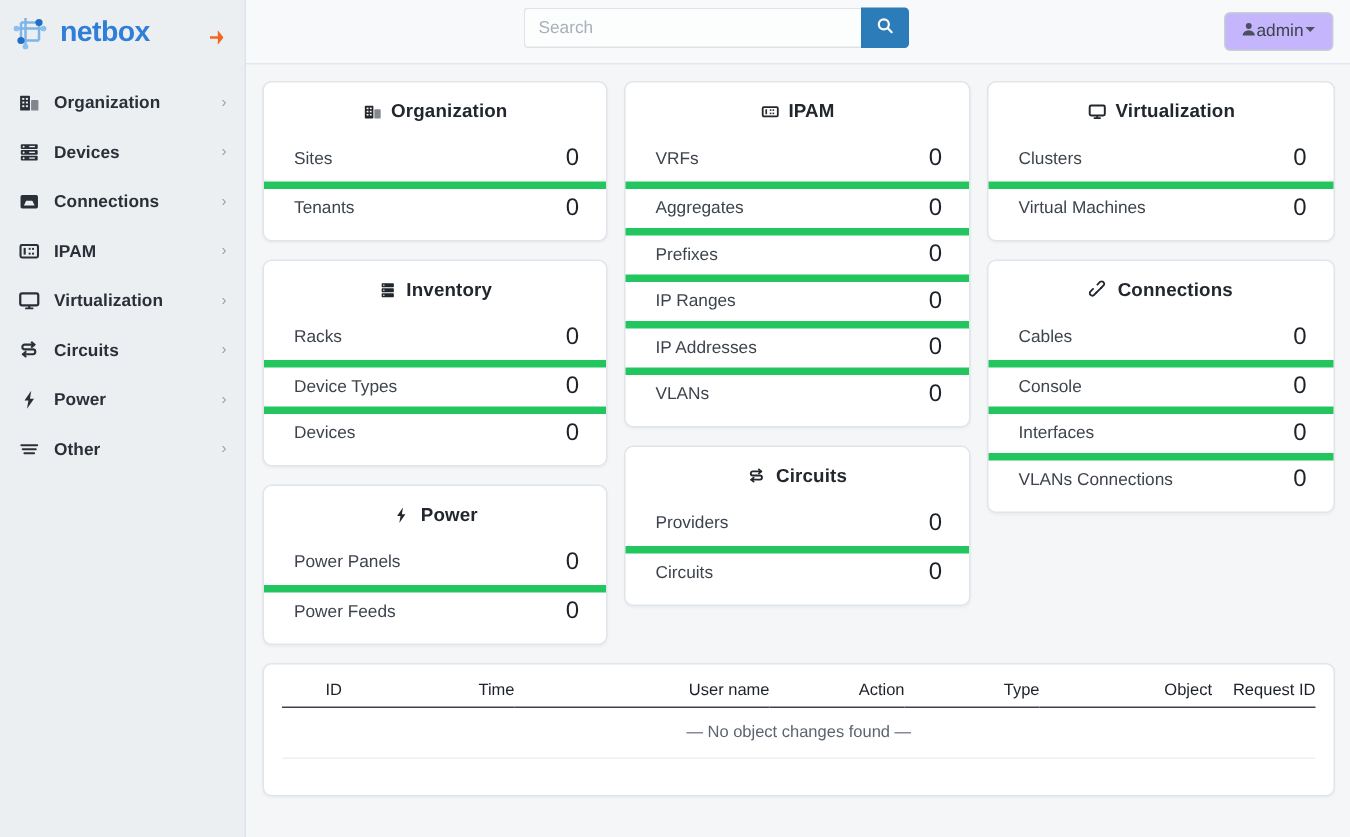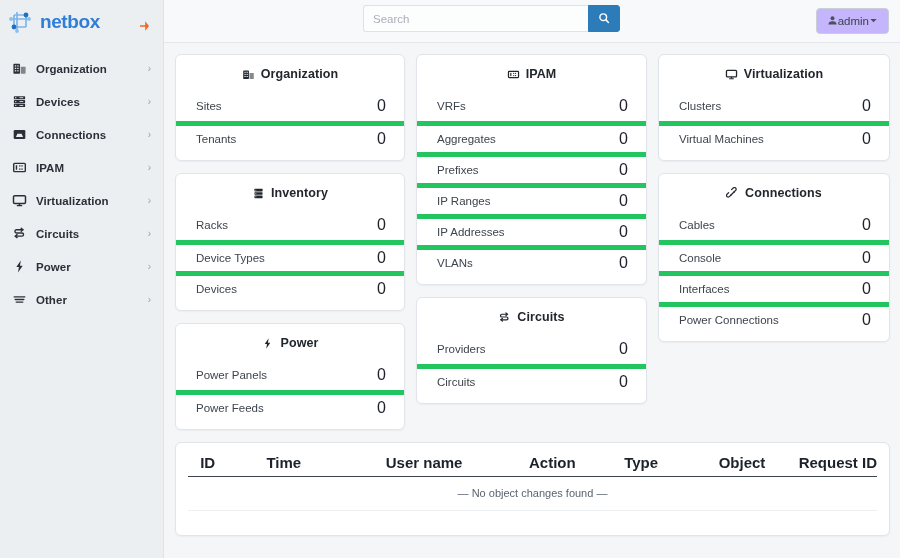--- a/index.html
+++ b/index.html
@@ -46,21 +46,21 @@
   .main { flex: 1; height: 558px; display: flex; flex-direction: column; background: #f4f6f8; }
 
   .topbar {
     height: 43px; min-height: 43px;
     background: #f7f9fa;
     border-bottom: 1px solid #e3e7eb;
     display: flex; align-items: center;
     position: relative;
   }
   .search-wrap {
-    position: absolute; left: 199px; top: 8px;
+    position: absolute; left: 185px; top: 8px;
     display: flex; align-items: center; height: 21px;
   }
   .search-input {
     width: 225px; height: 27px;
     border: 1px solid #dfe3e8; border-right: none;
     border-radius: 3px 0 0 3px;
     background: #fcfdfd;
     font-size: 11.5px; color: #5b6470;
     padding: 0 9px; outline: none;
     font-family: "Liberation Sans", sans-serif;
@@ -132,22 +132,22 @@
     margin-top: 12px;
     background: #fff;
     border: 1px solid #e1e5ea;
     border-radius: 6px;
     box-shadow: 0 1px 2px rgba(30,40,55,0.045);
     padding: 9px 12px 10px 12px;
     width: 100%;
   }
   .cl-table { width: 100%; border-collapse: collapse; }
   .cl-table th {
-    text-align: center;
-    font-size: 15px; font-weight: 700; color: #1d222a;
+    text-align: right;
+    font-size: 11px; font-weight: 400; color: #1d222a;
     padding: 2px 0 5px 0;
     border-bottom: 1.6px solid #3c434c;
     white-space: nowrap;
   }
   .cl-empty {
     text-align: center;
     font-size: 11px; color: #5b6470;
     padding: 10px 0 11px 0;
     border-bottom: 1px solid #edf0f3;
   }
@@ -514,21 +514,21 @@
             </div>
             <div class="stat-row">
               <span class="stat-label">Console</span>
               <span class="stat-value">0</span>
             </div>
             <div class="stat-row">
               <span class="stat-label">Interfaces</span>
               <span class="stat-value">0</span>
             </div>
             <div class="stat-row">
-              <span class="stat-label">Power Connections</span>
+              <span class="stat-label">VLANs Connections</span>
               <span class="stat-value">0</span>
             </div>
           </section>
 
         </div>
       </div>
 
       <section class="changelog">
         <table class="cl-table">
           <thead>

